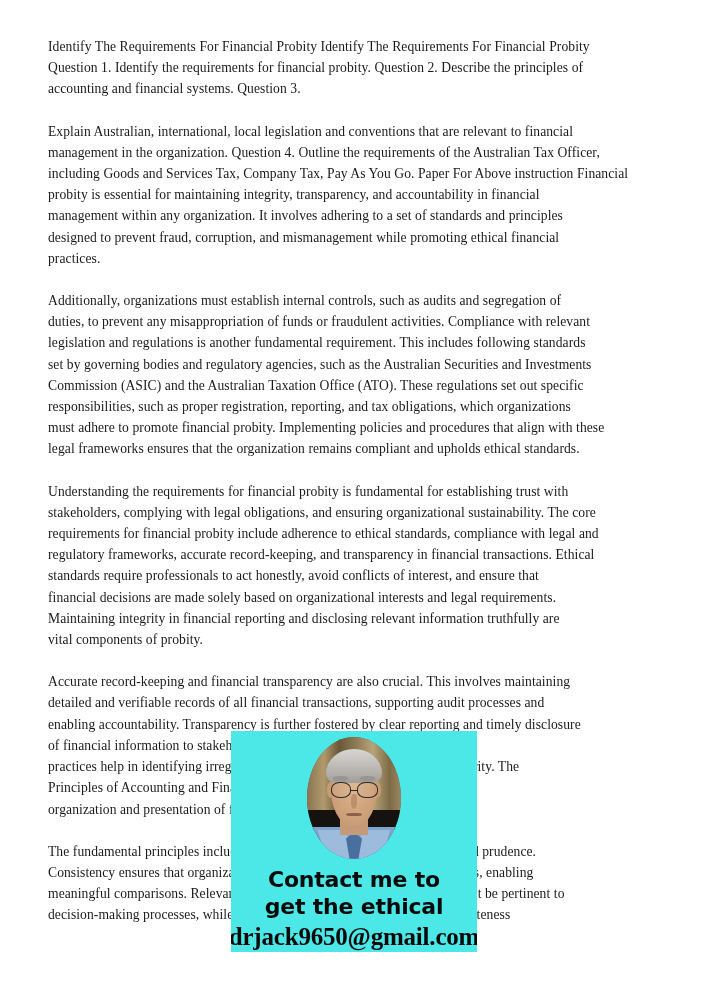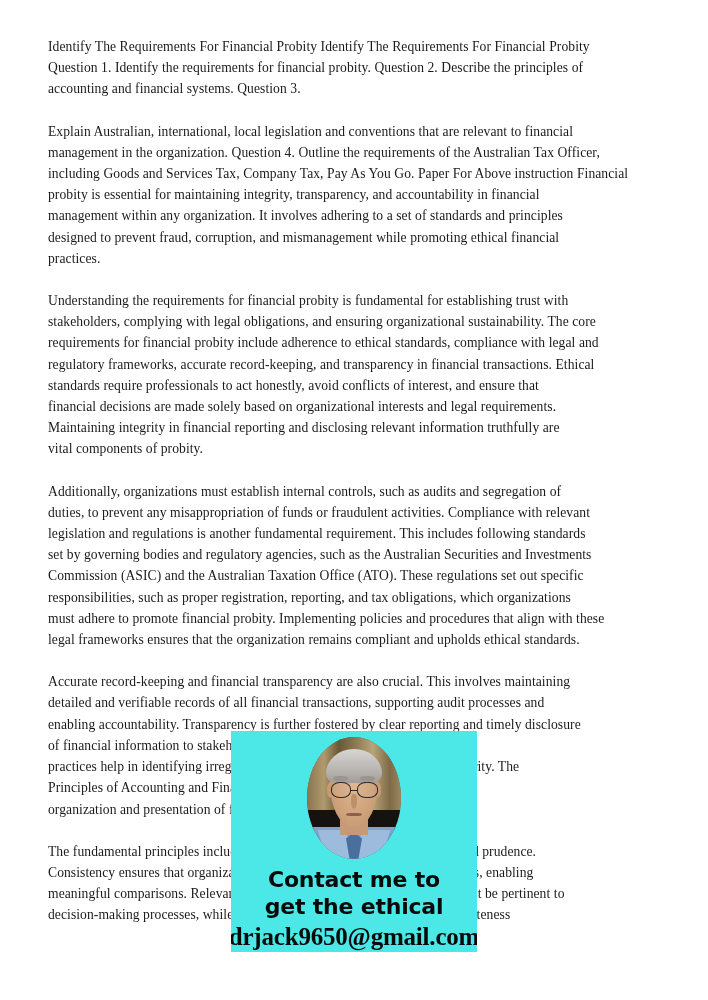--- a/index.html
+++ b/index.html
@@ -176,36 +176,36 @@
     <p class="para">Identify The Requirements For Financial Probity Identify The Requirements For Financial Probity
 Question 1. Identify the requirements for financial probity. Question 2. Describe the principles of
 accounting and financial systems. Question 3.</p>
     <p class="para">Explain Australian, international, local legislation and conventions that are relevant to financial
 management in the organization. Question 4. Outline the requirements of the Australian Tax Officer,
 including Goods and Services Tax, Company Tax, Pay As You Go. Paper For Above instruction Financial
 probity is essential for maintaining integrity, transparency, and accountability in financial
 management within any organization. It involves adhering to a set of standards and principles
 designed to prevent fraud, corruption, and mismanagement while promoting ethical financial
 practices.</p>
+    <p class="para">Additionally, organizations must establish internal controls, such as audits and segregation of
+duties, to prevent any misappropriation of funds or fraudulent activities. Compliance with relevant
+legislation and regulations is another fundamental requirement. This includes following standards
+set by governing bodies and regulatory agencies, such as the Australian Securities and Investments
+Commission (ASIC) and the Australian Taxation Office (ATO). These regulations set out specific
+responsibilities, such as proper registration, reporting, and tax obligations, which organizations
+must adhere to promote financial probity. Implementing policies and procedures that align with these
+legal frameworks ensures that the organization remains compliant and upholds ethical standards.</p>
     <p class="para">Understanding the requirements for financial probity is fundamental for establishing trust with
 stakeholders, complying with legal obligations, and ensuring organizational sustainability. The core
 requirements for financial probity include adherence to ethical standards, compliance with legal and
 regulatory frameworks, accurate record-keeping, and transparency in financial transactions. Ethical
 standards require professionals to act honestly, avoid conflicts of interest, and ensure that
 financial decisions are made solely based on organizational interests and legal requirements.
 Maintaining integrity in financial reporting and disclosing relevant information truthfully are
 vital components of probity.</p>
-    <p class="para">Additionally, organizations must establish internal controls, such as audits and segregation of
-duties, to prevent any misappropriation of funds or fraudulent activities. Compliance with relevant
-legislation and regulations is another fundamental requirement. This includes following standards
-set by governing bodies and regulatory agencies, such as the Australian Securities and Investments
-Commission (ASIC) and the Australian Taxation Office (ATO). These regulations set out specific
-responsibilities, such as proper registration, reporting, and tax obligations, which organizations
-must adhere to promote financial probity. Implementing policies and procedures that align with these
-legal frameworks ensures that the organization remains compliant and upholds ethical standards.</p>
     <p class="para">Accurate record-keeping and financial transparency are also crucial. This involves maintaining
 detailed and verifiable records of all financial transactions, supporting audit processes and
 enabling accountability. Transparency is further fostered by clear reporting and timely disclosure
 of financial information to stakeholders, regulators, and the public. Such
 practices help in identifying irregularities and promoting organizational integrity. The
 Principles of Accounting and Financial Systems Accounting underpin the
 organization and presentation of financial data.</p>
     <p class="para">The fundamental principles include consistency, relevance, comparability, and prudence.
 Consistency ensures that organizations apply the same methods across periods, enabling
 meaningful comparisons. Relevance means that the information provided must be pertinent to

